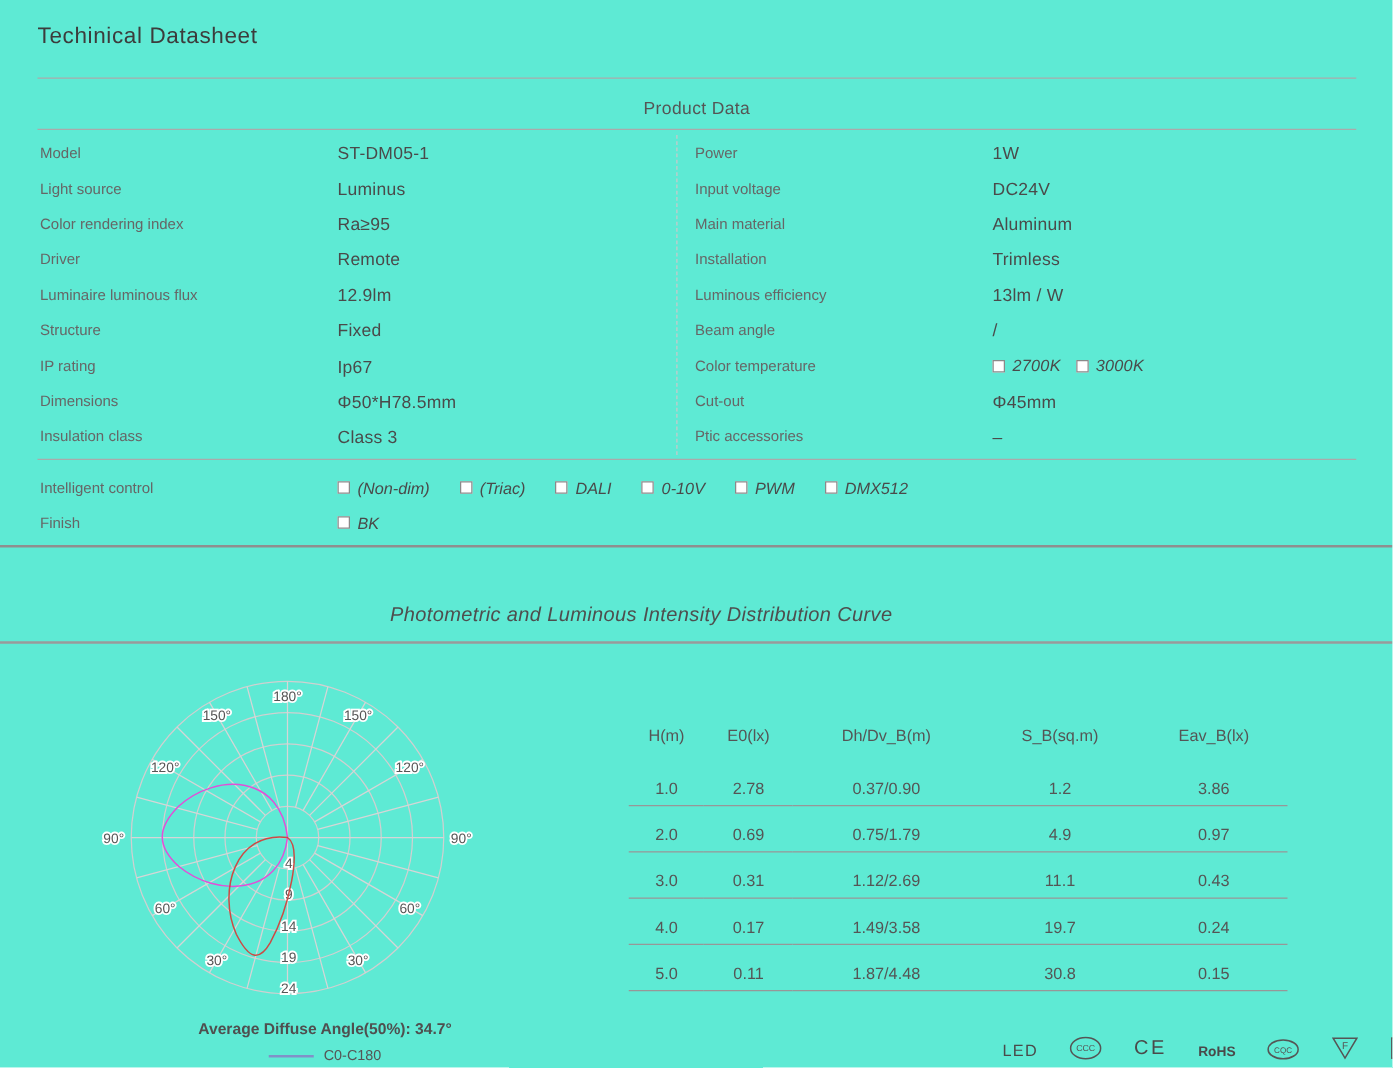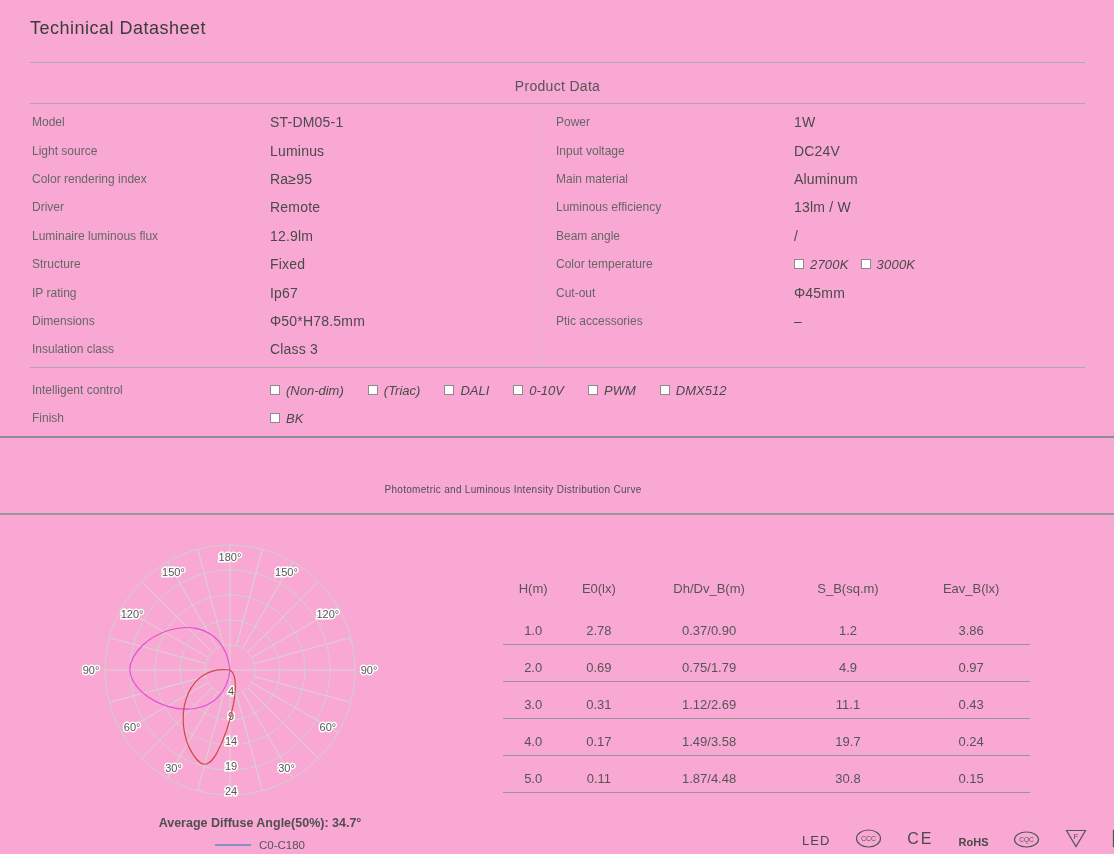--- a/index.html
+++ b/index.html
@@ -1,26 +1,26 @@
 <!DOCTYPE html>
 <html><head>
 <meta charset="utf-8">
 <style>
   html,body{margin:0;padding:0;background:#fff;}
-  .page{position:relative;width:1114px;height:854px;background:#f9a8d4;overflow:hidden;
+  .page{position:relative;width:1114px;height:854px;background:#5eead4;overflow:hidden;
         font-family:"Liberation Sans",sans-serif;color:#4a4a4a;}
   .title{position:absolute;left:30px;top:18px;font-size:18px;color:#3c3c3c;letter-spacing:.5px;}
   .rule{position:absolute;left:30px;width:1055px;height:1px;background:#aaaaaa;}
   #rule1{top:62px}#rule2{top:103px}#rule3{top:367px}
   .fullrule{position:absolute;left:0;width:1114px;height:2px;background:#8f8f8f;}
   #frule1{top:436px}#frule2{top:513px;background:#9a9a9a;}
   .section-head{position:absolute;left:30px;width:1055px;top:78px;text-align:center;
                 font-size:14px;color:#555;letter-spacing:.3px;}
   .photo-head{position:absolute;left:0;width:1026px;top:484px;text-align:center;
-              font-size:10px;color:#4e4e4e;letter-spacing:.3px;}
+              font-size:16px;color:#4e4e4e;letter-spacing:.3px;font-style:italic;}
   #prod-left{position:absolute;left:32px;top:108px;width:500px;}
   #prod-right{position:absolute;left:556px;top:108px;width:524px;}
   .vdivider{position:absolute;left:541px;top:108px;height:256px;border-left:1px dashed #c9c9c9;}
   .prow{display:grid;grid-template-columns:238px 1fr;align-items:center;height:28.4px;}
   .plabel{font-size:12px;color:#666;}
   .pvalue{font-size:14px;color:#4a4a4a;letter-spacing:.2px;}
   #control-rows{position:absolute;left:32px;top:376px;width:1048px;}
   .crow{display:grid;grid-template-columns:238px 1fr;align-items:center;height:28px;}
   .opts{display:flex;gap:24px;align-items:center;flex-wrap:nowrap;}
   .opts.tight{gap:12px;}
@@ -98,20 +98,24 @@
         <div class="plabel">Power</div>
         <div class="pvalue">1W</div>
       </div>
       <div class="prow">
         <div class="plabel">Input voltage</div>
         <div class="pvalue">DC24V</div>
       </div>
       <div class="prow">
         <div class="plabel">Main material</div>
         <div class="pvalue">Aluminum</div>
+      </div>
+      <div class="prow">
+        <div class="plabel">Installation</div>
+        <div class="pvalue">Trimless</div>
       </div>
       <div class="prow">
         <div class="plabel">Luminous efficiency</div>
         <div class="pvalue">13lm / W</div>
       </div>
       <div class="prow">
         <div class="plabel">Beam angle</div>
         <div class="pvalue">/</div>
       </div>
       <div class="prow">

